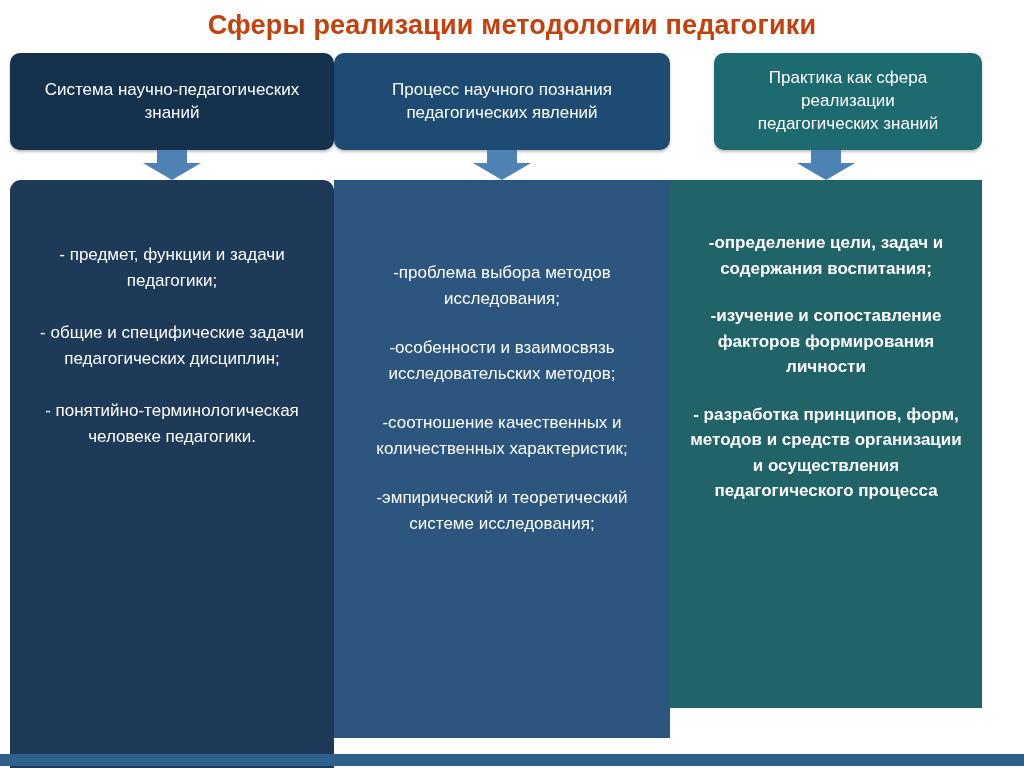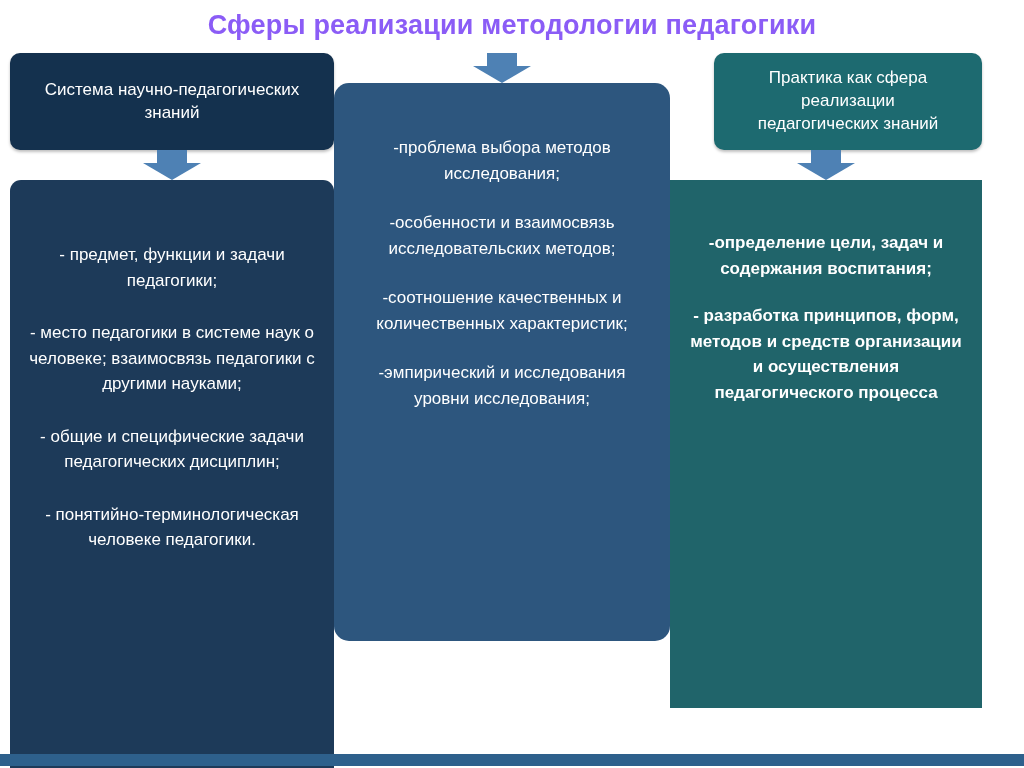--- a/index.html
+++ b/index.html
@@ -13,21 +13,21 @@
   body{
     font-family:"Liberation Sans", sans-serif;
     background:#ffffff;
     position:relative;
   }
   .slide{width:1024px;height:768px;position:relative;}
   h1.slide-title{
     text-align:center;
     font-size:27px;
     font-weight:bold;
-    color:#8b5cf6;
+    color:#c2410c;
     padding-top:10px;
     letter-spacing:0.2px;
   }
   .cols{
     display:grid;
     grid-template-columns:324px 336px 312px;
     padding:12px 10px 0 10px;
   }
   .col{display:flex;flex-direction:column;align-items:stretch;}
   .hdr{
@@ -64,21 +64,21 @@
     border-top:17px solid var(--arrow);
   }
   .body{
     color:#ffffff;
     font-size:17px;
     line-height:1.5;
     text-align:center;
     padding:0 16px;
   }
   .c1 .body{background:var(--col1-body);height:608px;padding-top:62px;border-radius:11px;}
-  .c2 .body{background:var(--col2-body);height:558px;padding-top:52px;border-radius:15px;}
+  .c2 .body{background:var(--col2-body);height:558px;padding-top:80px;}
   .c3 .body{background:var(--col3-body);height:528px;padding-top:50px;font-weight:bold;}
   .body p{margin-bottom:27px;}
   .c2 .body p{margin-bottom:24px;}
   .c3 .body p{margin-bottom:22px;}
   .footer-bar{
     position:absolute;
     left:0;right:0;bottom:2px;
     height:12px;
     background:var(--footer-bar);
   }
@@ -93,47 +93,48 @@
   <div class="cols">
 
     <div class="col c1">
       <div class="hdr">Система научно-педагогических знаний</div>
       <div class="arrow">
         <div class="stem"></div>
         <div class="tri"></div>
       </div>
       <div class="body">
         <p>- предмет, функции и задачи педагогики;</p>
-        <p>- место педагогики в системе наук о человеке; взаимосвязь педагогики с другими науками;</p>
         <p>- общие и специфические задачи педагогических дисциплин;</p>
         <p>- понятийно-терминологическая человеке педагогики.</p>
       </div>
     </div>
 
     <div class="col c2">
+      <div class="hdr">Процесс научного познания педагогических явлений</div>
       <div class="arrow">
         <div class="stem"></div>
         <div class="tri"></div>
       </div>
       <div class="body">
         <p>-проблема выбора методов исследования;</p>
         <p>-особенности и взаимосвязь исследовательских методов;</p>
         <p>-соотношение качественных и количественных характеристик;</p>
-        <p>-эмпирический и исследования уровни исследования;</p>
+        <p>-эмпирический и теоретический системе исследования;</p>
       </div>
     </div>
 
     <div class="col c3">
       <div class="hdr">Практика как сфера реализации педагогических знаний</div>
       <div class="arrow">
         <div class="stem"></div>
         <div class="tri"></div>
       </div>
       <div class="body">
         <p>-определение цели, задач и содержания воспитания;</p>
+        <p>-изучение и сопоставление факторов формирования личности</p>
         <p>- разработка принципов, форм, методов и средств организации и осуществления педагогического процесса</p>
       </div>
     </div>
 
   </div>
 
   <div class="footer-bar"></div>
 
 </div>
 

